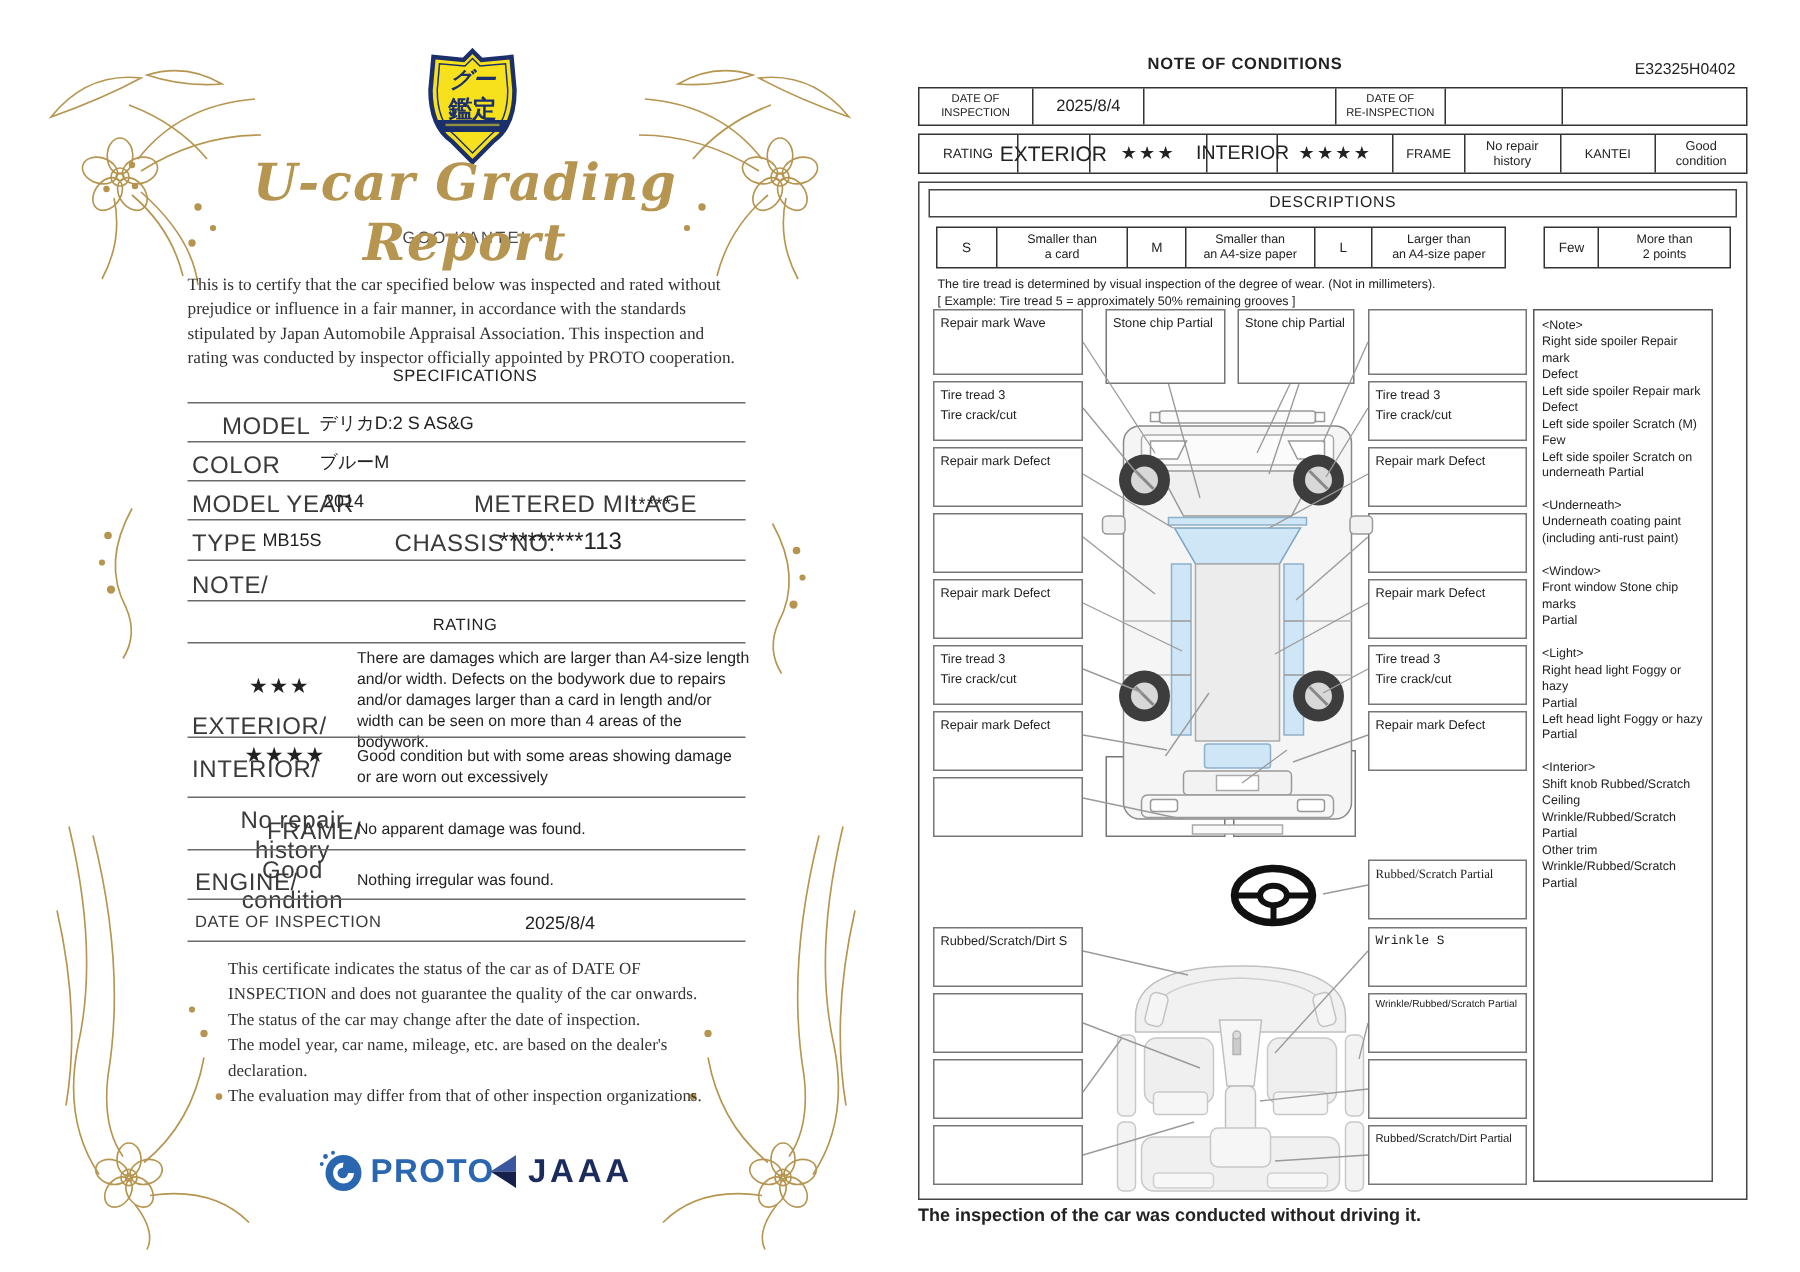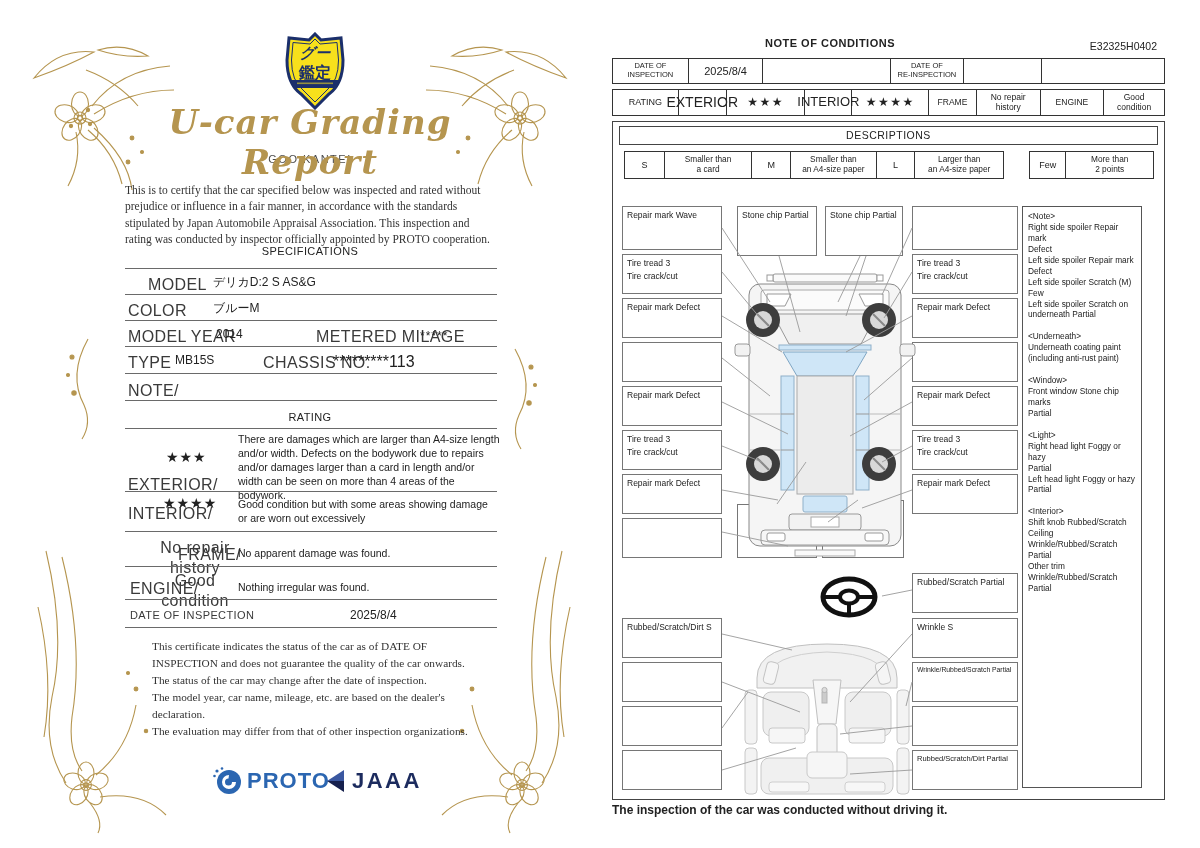--- a/index.html
+++ b/index.html
@@ -218,21 +218,21 @@
 
   <div class="tbl" style="left:12px;top:89px;width:553px;height:27px;">
     <div class="cell" style="width:66px;font-size:9px;">RATING</div>
     <div class="cell" style="width:48px;font-size:14px;">EXTERIOR</div>
     <div class="cell" style="width:79px;font-size:12px;letter-spacing:1.5px;">★★★</div>
     <div class="cell" style="width:47px;font-size:13px;">INTERIOR</div>
     <div class="cell" style="width:77px;font-size:12px;letter-spacing:1.5px;">★★★★</div>
     <div class="cell" style="width:48px;font-size:8.5px;">FRAME</div>
     <div class="cell" style="width:64px;font-size:8.5px;">No repair
 history</div>
-    <div class="cell" style="width:64px;font-size:8.5px;">ENGINE</div>
+    <div class="cell" style="width:64px;font-size:8.5px;">KANTEI</div>
     <div class="cell" style="width:60px;font-size:8.5px;">Good
 condition</div>
   </div>
 
   <div class="abs" style="left:12px;top:121px;width:553px;height:679px;border:1.4px solid #444;box-sizing:border-box;"></div>
   <div class="abs ctr" style="left:19px;top:126px;width:539px;height:19px;border:1.2px solid #444;box-sizing:border-box;font-size:10.5px;line-height:17px;letter-spacing:.5px;">DESCRIPTIONS</div>
 
   <div class="tbl" style="left:24px;top:151px;width:380px;height:28px;border-width:1px;">
     <div class="cell" style="width:40px;font-size:9px;border-right-width:1px;">S</div>
     <div class="cell" style="width:88px;font-size:8.3px;border-right-width:1px;">Smaller than
@@ -242,20 +242,22 @@
 an A4-size paper</div>
     <div class="cell" style="width:39px;font-size:9px;border-right-width:1px;">L</div>
     <div class="cell" style="width:88px;font-size:8.3px;">Larger than
 an A4-size paper</div>
   </div>
   <div class="tbl" style="left:429px;top:151px;width:125px;height:28px;border-width:1px;">
     <div class="cell" style="width:37px;font-size:9px;border-right-width:1px;">Few</div>
     <div class="cell" style="width:88px;font-size:8.3px;">More than
 2 points</div>
   </div>
+  <div class="abs pre" style="left:25px;top:184px;font-size:8.3px;line-height:1.35;color:#222;">The tire tread is determined by visual inspection of the degree of wear. (Not in millimeters).
+[ Example: Tire tread 5 = approximately 50% remaining grooves ]</div>
 
   <div class="abox" style="left:22px;top:206px;width:100px;height:44px;">Repair mark Wave</div>
   <div class="abox" style="left:22px;top:254px;width:100px;height:40px;">Tire tread 3
 Tire crack/cut</div>
   <div class="abox" style="left:22px;top:298px;width:100px;height:40px;">Repair mark Defect</div>
   <div class="abox" style="left:22px;top:342px;width:100px;height:40px;"></div>
   <div class="abox" style="left:22px;top:386px;width:100px;height:40px;">Repair mark Defect</div>
   <div class="abox" style="left:22px;top:430px;width:100px;height:40px;">Tire tread 3
 Tire crack/cut</div>
   <div class="abox" style="left:22px;top:474px;width:100px;height:40px;">Repair mark Defect</div>
@@ -374,26 +376,26 @@
     <rect x="108" y="56" width="46" height="44" rx="8" fill="#efefef" stroke="#c8c8c8"></rect>
     <rect x="112" y="92" width="36" height="15" rx="3" fill="#f6f6f6" stroke="#c8c8c8"></rect>
     <rect x="8" y="112" width="12" height="46" rx="4" fill="#f3f3f3" stroke="#c8c8c8"></rect>
     <rect x="160" y="112" width="12" height="46" rx="4" fill="#f3f3f3" stroke="#c8c8c8"></rect>
     <rect x="24" y="122" width="132" height="36" rx="8" fill="#f0f0f0" stroke="#c8c8c8"></rect>
     <rect x="70" y="116" width="40" height="26" rx="5" fill="#f6f6f6" stroke="#c8c8c8"></rect>
     <rect x="32" y="146" width="40" height="10" rx="3" fill="#f7f7f7" stroke="#cfcfcf"></rect>
     <rect x="108" y="146" width="40" height="10" rx="3" fill="#f7f7f7" stroke="#cfcfcf"></rect>
   </svg>
 
-  <div class="abox" style="left:312px;top:573px;width:106px;height:40px;">Rubbed/Scratch Partial</div>
+  <div class="abox" style="left:312px;top:573px;width:106px;height:40px;font-family:Liberation Serif, serif;">Rubbed/Scratch Partial</div>
   <div class="abox" style="left:22px;top:618px;width:100px;height:40px;">Rubbed/Scratch/Dirt S</div>
   <div class="abox" style="left:22px;top:662px;width:100px;height:40px;"></div>
   <div class="abox" style="left:22px;top:706px;width:100px;height:40px;"></div>
   <div class="abox" style="left:22px;top:750px;width:100px;height:40px;"></div>
-  <div class="abox" style="left:312px;top:618px;width:106px;height:40px;">Wrinkle S</div>
+  <div class="abox" style="left:312px;top:618px;width:106px;height:40px;font-family:Liberation Mono, monospace;">Wrinkle S</div>
   <div class="abox" style="left:312px;top:662px;width:106px;height:40px;font-size:6.8px;">Wrinkle/Rubbed/Scratch Partial</div>
   <div class="abox" style="left:312px;top:706px;width:106px;height:40px;"></div>
   <div class="abox" style="left:312px;top:750px;width:106px;height:40px;font-size:7.5px;">Rubbed/Scratch/Dirt Partial</div>
 
   <div class="abs" style="left:12px;top:803px;font-size:12px;font-weight:600;color:#222;">The inspection of the car was conducted without driving it.</div>
 </div>
 
 <svg class="abs" style="left:600px;top:120px;pointer-events:none" width="580" height="700" viewBox="0 0 580 700">
   <g transform="translate(-600,-120)" stroke="#9a9a9a" stroke-width="0.9" fill="none">
     <line x1="722" y1="228" x2="770" y2="302"></line>

